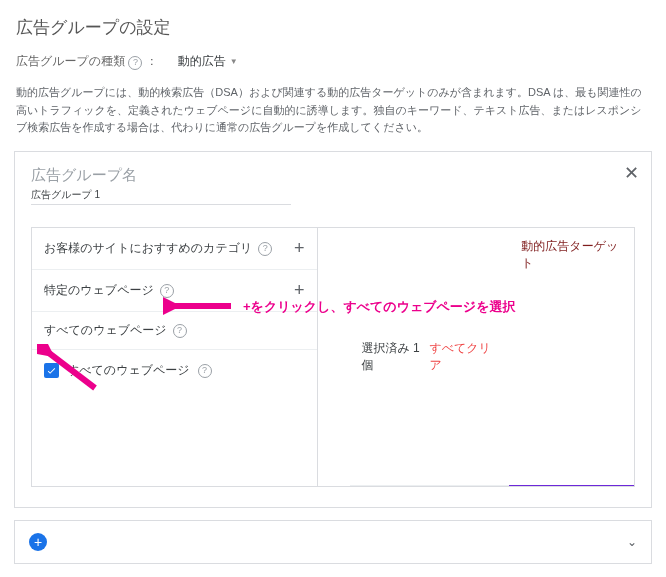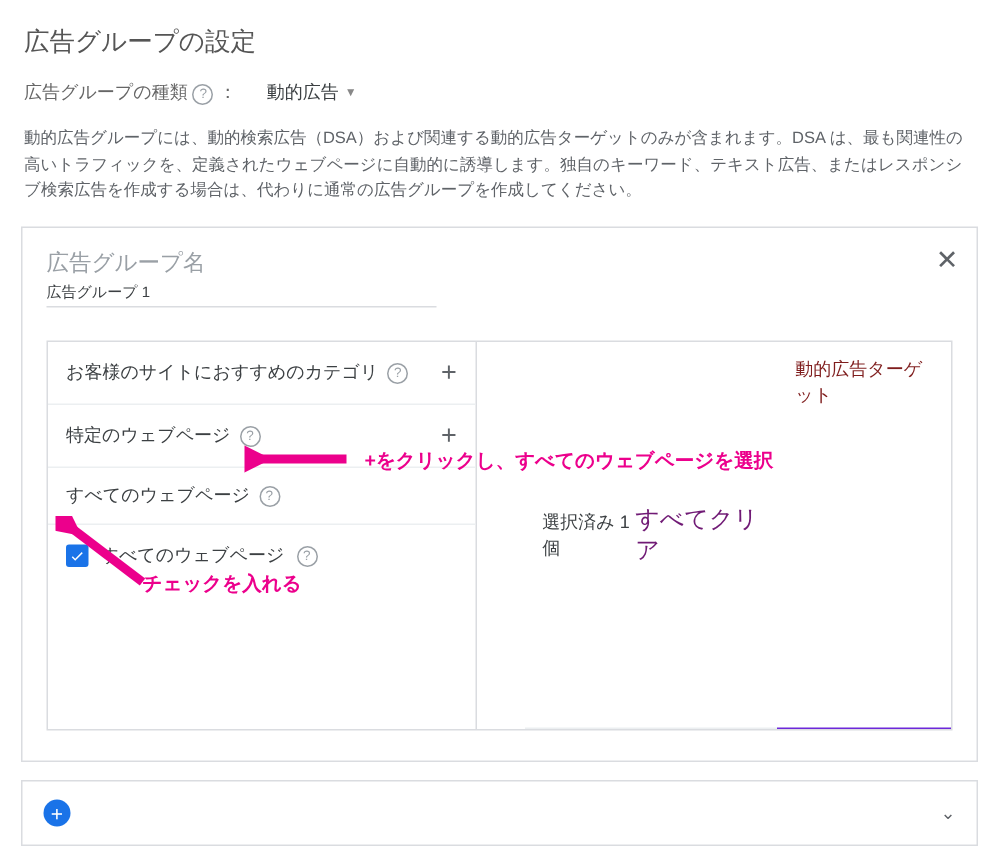--- a/index.html
+++ b/index.html
@@ -41,21 +41,21 @@
   }
   .col-left { flex: 1; border-right: 1px solid #dadce0; display: flex; flex-direction: column; }
   .col-right { flex: 1; display: flex; flex-direction: row; }
   .row {
     display: flex; align-items: center; justify-content: space-between;
     padding: 10px 12px; border-bottom: 1px solid #eceff1; font-size: 12px; color: #3c4043;
   }
   .row-label { display: flex; align-items: center; gap: 6px; }
   .plus { color: #5f6368; font-size: 18px; font-weight: 400; }
   .right-head { display: flex; justify-content: space-between; align-items: center; padding: 10px 12px; border-bottom: 1px solid #eceff1; }
-  .clear-link { color: #701a75; font-size: 16px; }
+  .clear-link { color: #ef4444; font-size: 12px; }
   .sub-row { padding: 10px 12px; border-bottom: 1px solid #6d28d9; color: #7f1d1d; font-size: 12px; }
   .chk-row { padding: 12px 12px; display: flex; align-items: center; gap: 8px; }
   .chk {
     width: 15px; height: 15px; background: #1a73e8; border-radius: 2px;
     display: inline-flex; align-items: center; justify-content: center;
   }
   .chk svg { width: 11px; height: 11px; }
   .annotation { color: #ec008c; font-weight: bold; font-size: 13px; position: absolute; pointer-events: none; white-space: nowrap; }
   .arrow1 { position:absolute; pointer-events:none; }
   .arrow2 { position:absolute; pointer-events:none; }
@@ -149,21 +149,20 @@
   <span class="annotation" style="left:228px; top:146px;">+をクリックし、すべてのウェブページを選択</span>
 
   <svg class="arrow2" style="left:22px; top:192px; width:70px; height:50px;">
     <defs>
         <marker id="ah2" markerWidth="8" markerHeight="8" refX="2" refY="4" orient="auto">
           <path d="M8,0 L0,4 L8,8 Z" fill="#ec008c"></path>
         </marker>
       </defs>
     <line x1="58" y1="44" x2="8" y2="6" stroke="#ec008c" stroke-width="6" marker-end="url(#ah2)"></line>
   </svg>
-  <span class="annotation" style="left:80px; top:228px;">チェックを入れる</span>
 </div>
 
 <div class="new-group">
   <span class="new-group-left">
     <span class="plus-circle">+</span>
   </span>
   <span class="chev">⌄</span>
 </div>
 
 </body></html>

